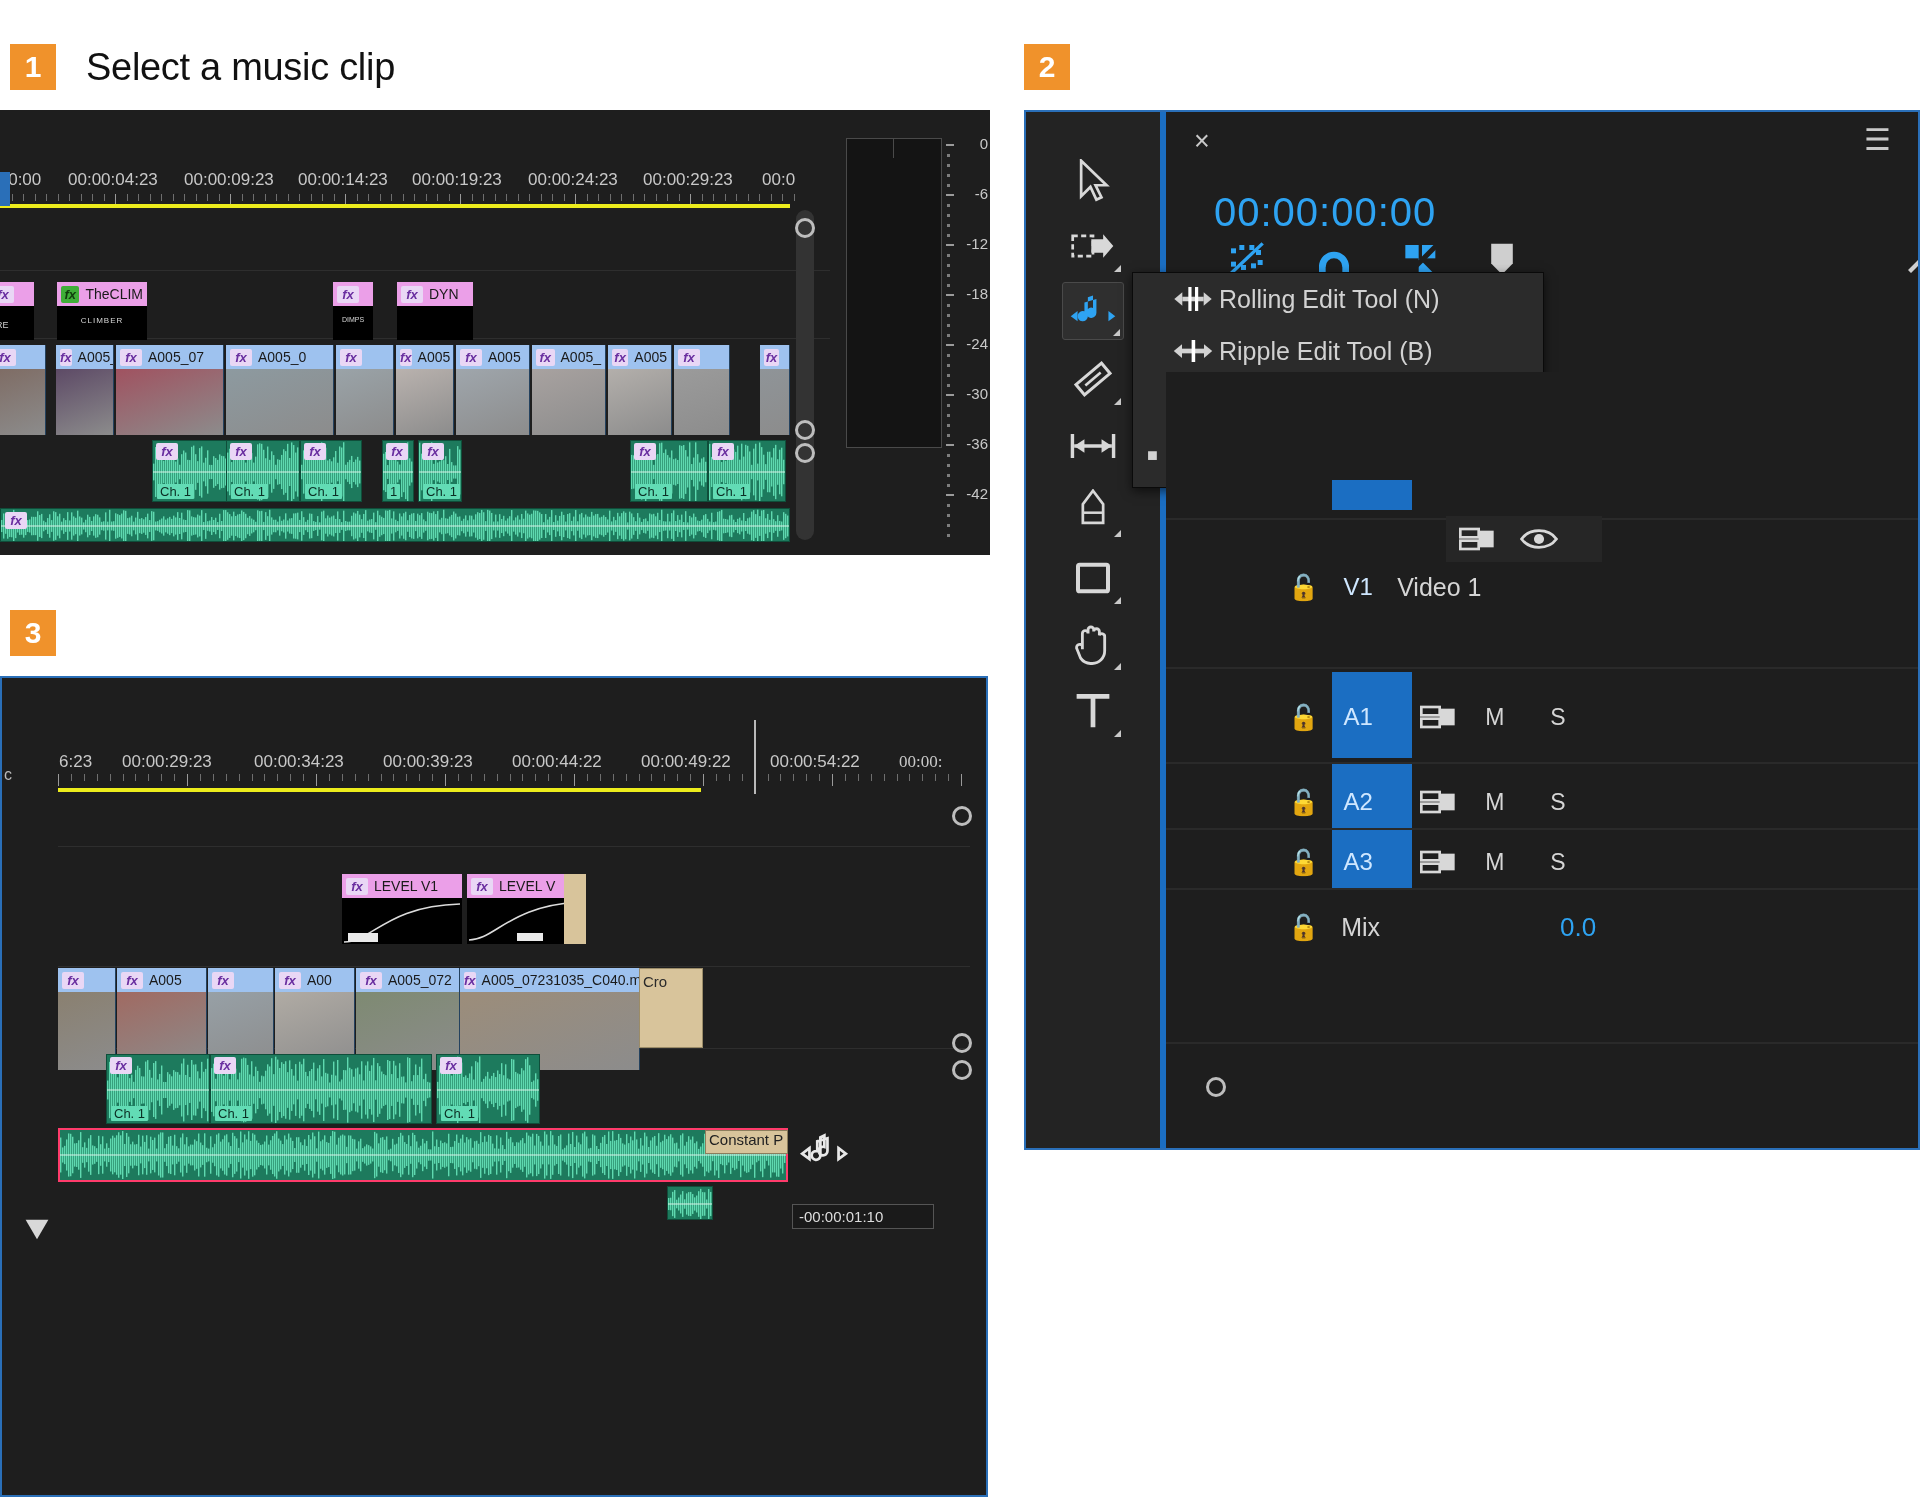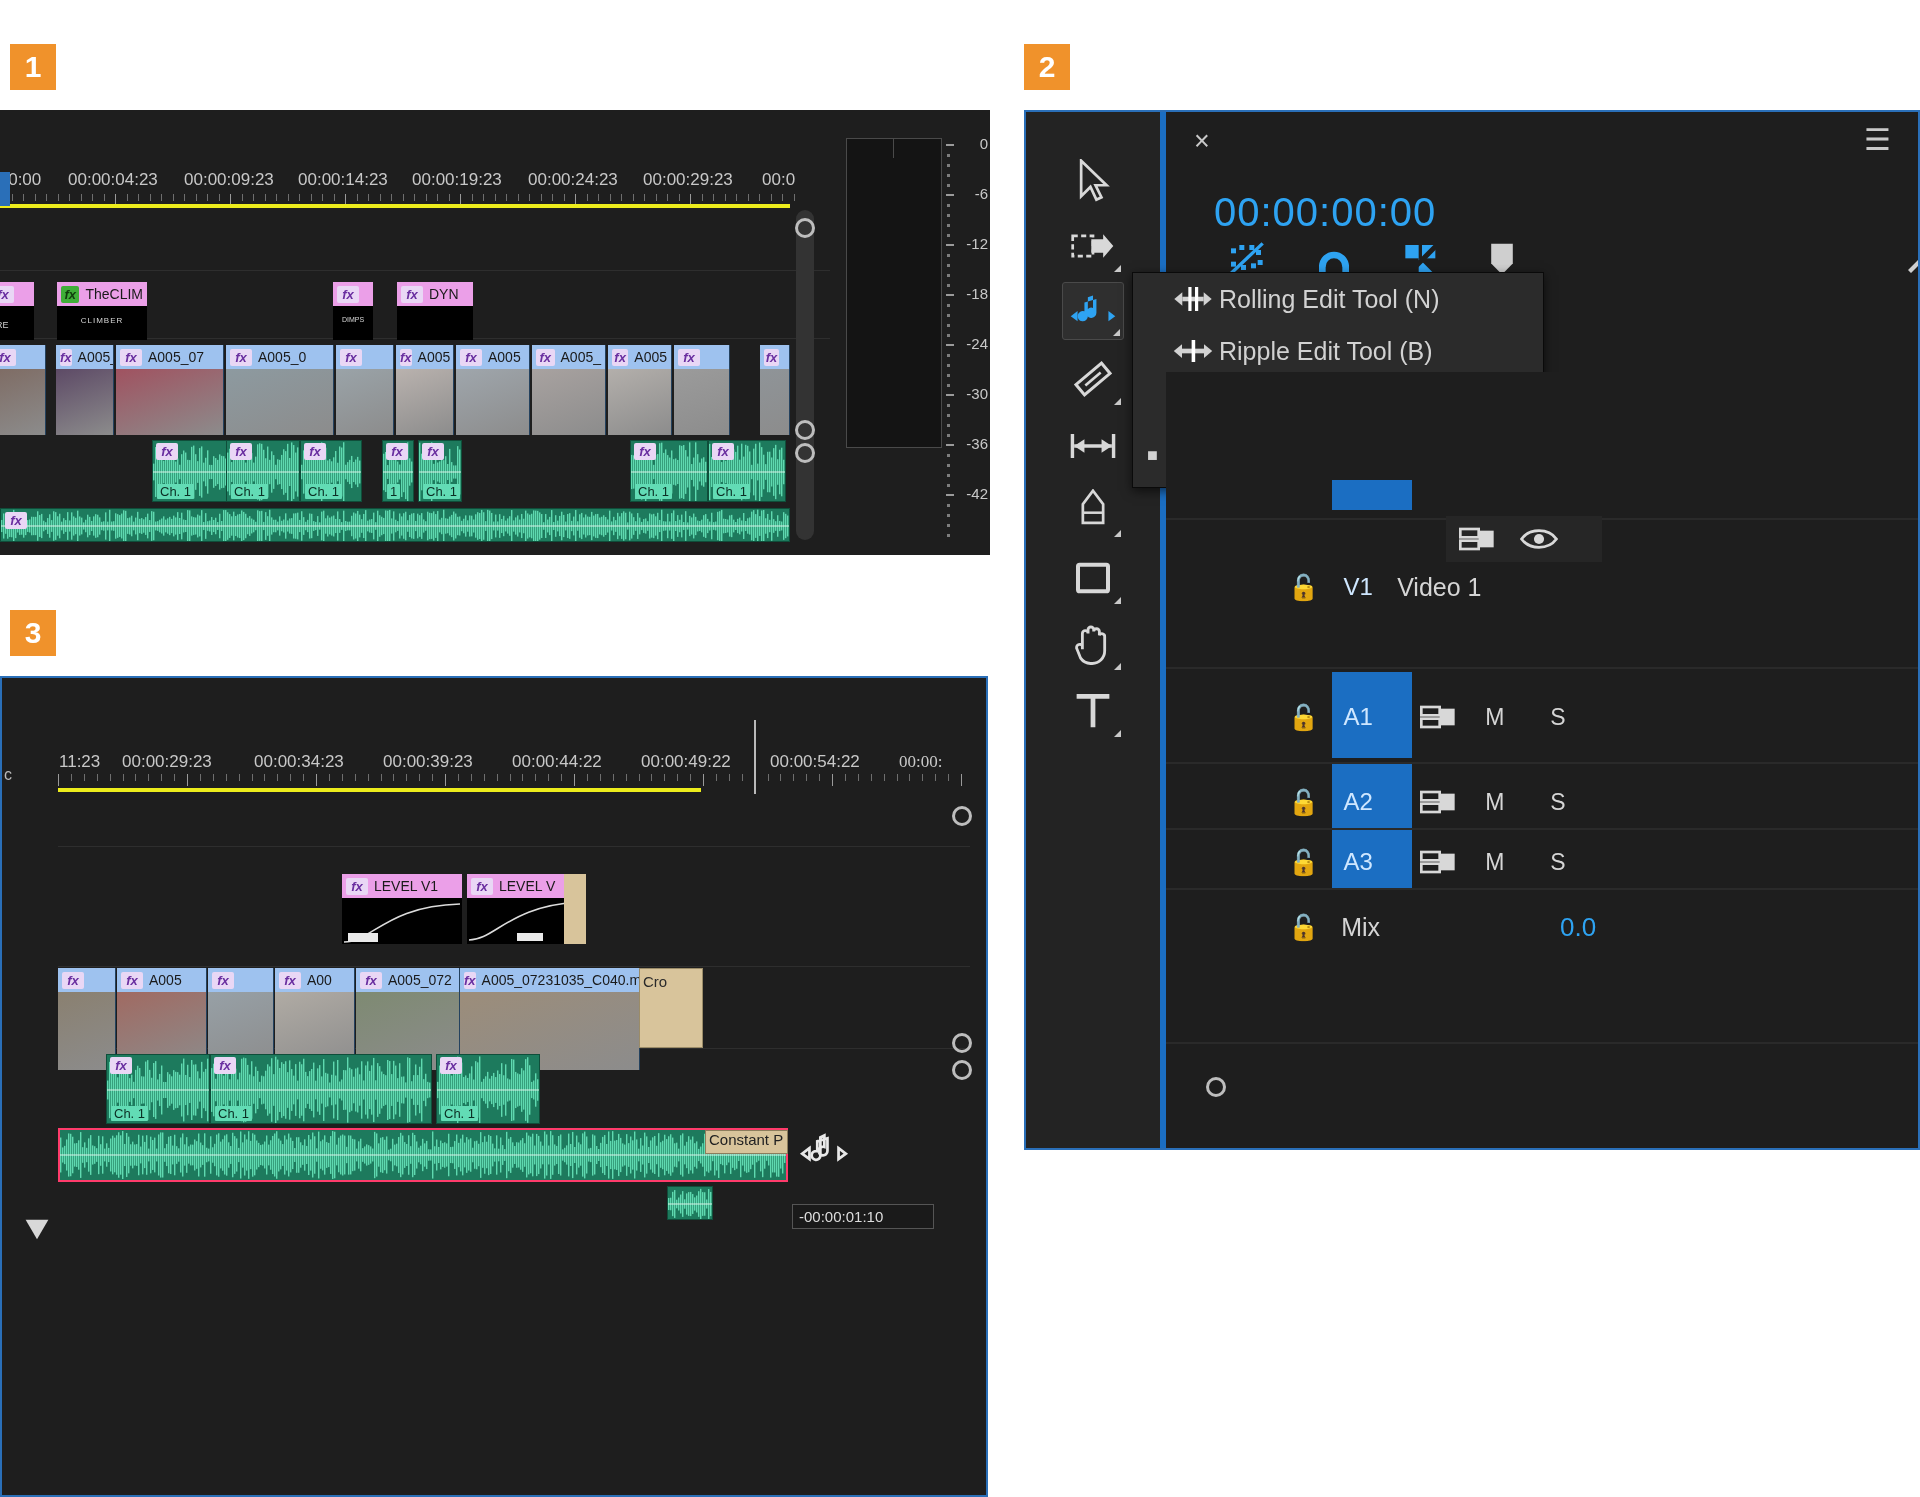--- a/index.html
+++ b/index.html
@@ -86,20 +86,21 @@
   .dbscale .dot{ position:absolute; right:38px; width:3px;height:3px;
      background:#7d7d7d;}
 </style>
 </head>
 <body>
 
 <div class="page">
 
   <div class="step-head" style="left:10px; top:44px;">
     <div class="step-badge">1</div>
+    <div class="step-title">Select a music clip</div>
   </div>
 
   <div class="step-head" style="left:1024px; top:44px;">
     <div class="step-badge">2</div>
   </div>
 
   <div class="step-head" style="left:10px; top:610px;">
     <div class="step-badge">3</div>
   </div>
 
@@ -1264,21 +1265,21 @@
 
     <div style="position:absolute;left:140px;top:930px;width:756px;height:2px;background:#2a2a2a;"></div>
     <div class="knob" style="left:180px; top:965px;"></div>
   </div>
 
   <div class="pane pane-b" id="p3" style="left:0; top:676px; width:988px; height:821px;">
 
     <div style="position:absolute;left:0;top:0;width:56px;height:821px;background:#1e1e1e;"></div>
     <div style="position:absolute;left:2px;top:88px;color:#bbb;font-size:16px;">c</div>
 
-    <div class="ruler-label" style="left:57px; top:74px;">11:23</div>
+    <div class="ruler-label" style="left:57px; top:74px;">6:23</div>
     <div class="ruler-label" style="left:120px; top:74px;">00:00:29:23</div>
     <div class="ruler-label" style="left:252px; top:74px;">00:00:34:23</div>
     <div class="ruler-label" style="left:381px; top:74px;">00:00:39:23</div>
     <div class="ruler-label" style="left:510px; top:74px;">00:00:44:22</div>
     <div class="ruler-label" style="left:639px; top:74px;">00:00:49:22</div>
     <div class="ruler-label" style="left:768px; top:74px;">00:00:54:22</div>
     <div class="ruler-label" style="left:897px; top:74px;font-family:Liberation Serif, serif;">00:00:</div>
 
     <div class="tickrow" id="p3ticks" style="left:56px; top:96px; width:912px;">
         <i class="big" style="left:0px"></i>

